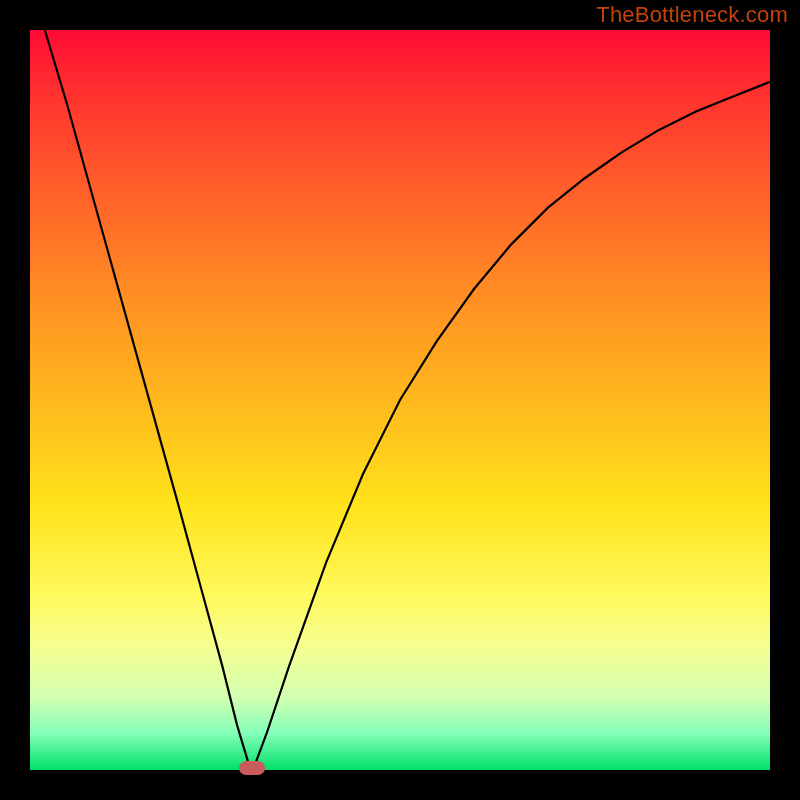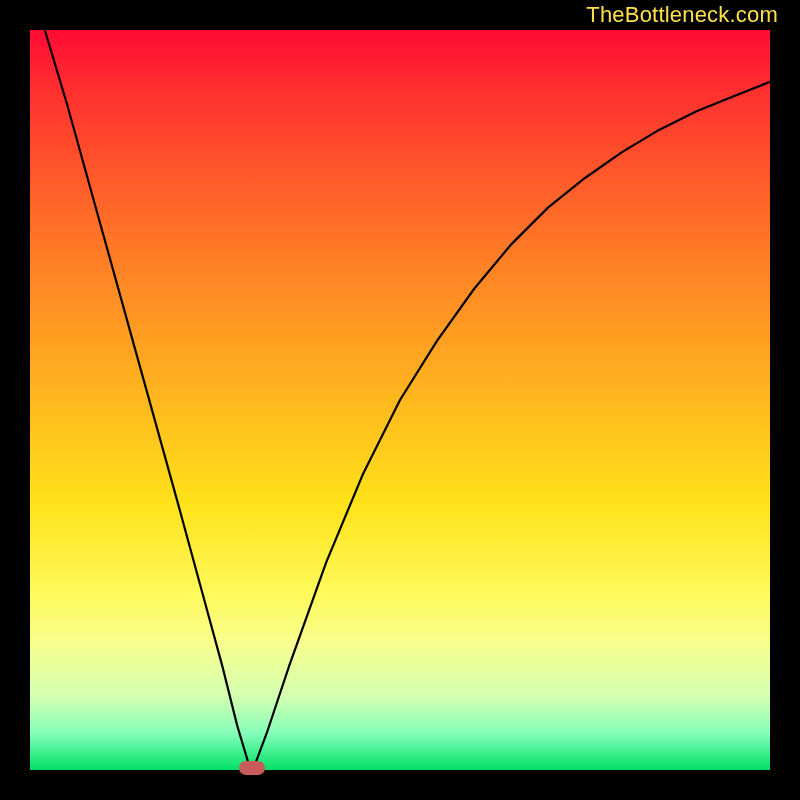--- a/index.html
+++ b/index.html
@@ -13,22 +13,22 @@
   }
   .frame {
     position: relative;
     width: 800px;
     height: 800px;
     background: #000;
   }
   .watermark {
     position: absolute;
     top: 2px;
-    right: 22px;
-    color: #fde047;
+    right: 12px;
+    color: #c2410c;
     font-size: 22px;
     font-weight: 500;
     letter-spacing: 0.2px;
     z-index: 3;
   }
   .plot-bg {
     position: absolute;
     left: 30px;
     top: 30px;
     width: 740px;

